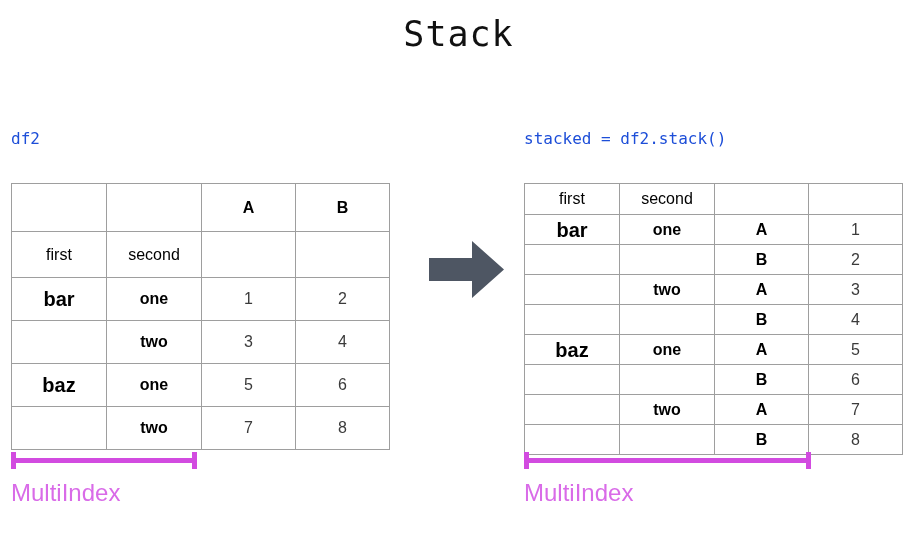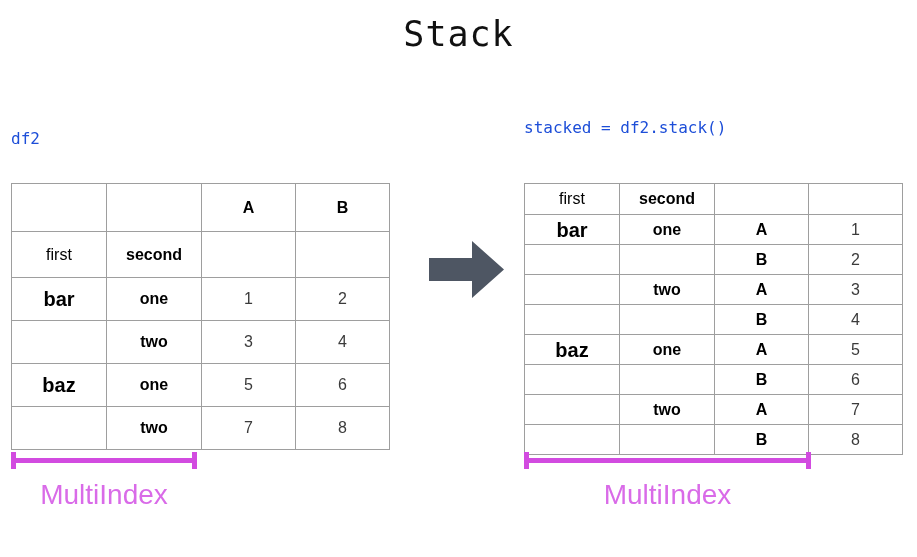--- a/index.html
+++ b/index.html
@@ -33,21 +33,21 @@
   
   .caption {
     position: absolute;
     font-family: "DejaVu Sans Mono", "Liberation Mono", monospace;
     font-size: 16px;
     color: #1d4ed8;
     white-space: nowrap;
     text-align: left;
   }
   #caption-left  { left: 11px;  top: 129px; width: 377px; }
-  #caption-right { left: 524px; top: 118px; width: 378px; }
+  #caption-right { left: 524px; top: 129px; width: 378px; }
 
   
   .grid {
     position: absolute;
     border-collapse: collapse;
     table-layout: fixed;
     font-size: 15px;
   }
   .grid td {
     border: 1px solid #9e9e9e;
@@ -59,21 +59,21 @@
   }
 
   #table-df2       { left: 11px;  top: 183px; }
   #table-stacked   { left: 524px; top: 183px; }
 
   
   .c-blank  { background: #ffffff; }
   .c-gold   { background: #f5d000; font-weight: bold; color: #000; font-size: 16px; }
   .c-green  { background: #44c councils; }
   .c-green  { background: #44c85a; font-weight: normal; color: #000; font-size: 16px; }
-  .c-lgreen { background: #b6e8b0; font-weight: bold; color: #000; font-size: 16px; }
+  .c-lgreen { background: #b6e8b0; font-weight: normal; color: #000; font-size: 16px; }
   .c-blue   { background: #42a0f5; font-weight: bold; color: #000; font-size: 20px; }
   .c-lblue  { background: #b5dbfb; font-weight: bold; color: #000; font-size: 16px; margin-top: 35px; }
   .c-lyell  { background: #f8e68c; color: #3b3b3b; font-size: 16px; font-weight: 400; }
 
   
   #flow-arrow {
     position: absolute;
     left: 429px;
     top: 241px;
     width: 75px;
@@ -101,23 +101,23 @@
   }
   .bracket .cap.left  { left: 0; }
   .bracket .cap.right { right: 0; }
 
   #bracket-left  { left: 11px;  top: 452px; width: 186px; }
   #bracket-right { left: 524px; top: 452px; width: 287px; }
 
   .mi-label {
     position: absolute;
     font-family: "Liberation Sans", sans-serif;
-    font-size: 28px;
+    font-size: 24px;
     color: #d96be8;
-    text-align: center;
+    text-align: left;
     white-space: nowrap;
   }
   #mi-label-left  { left: 11px;  top: 479px; width: 186px; }
   #mi-label-right { left: 524px; top: 479px; width: 287px; }
 </style>
 </head>
 <body>
 
 <div id="page-title">Stack</div>
 

